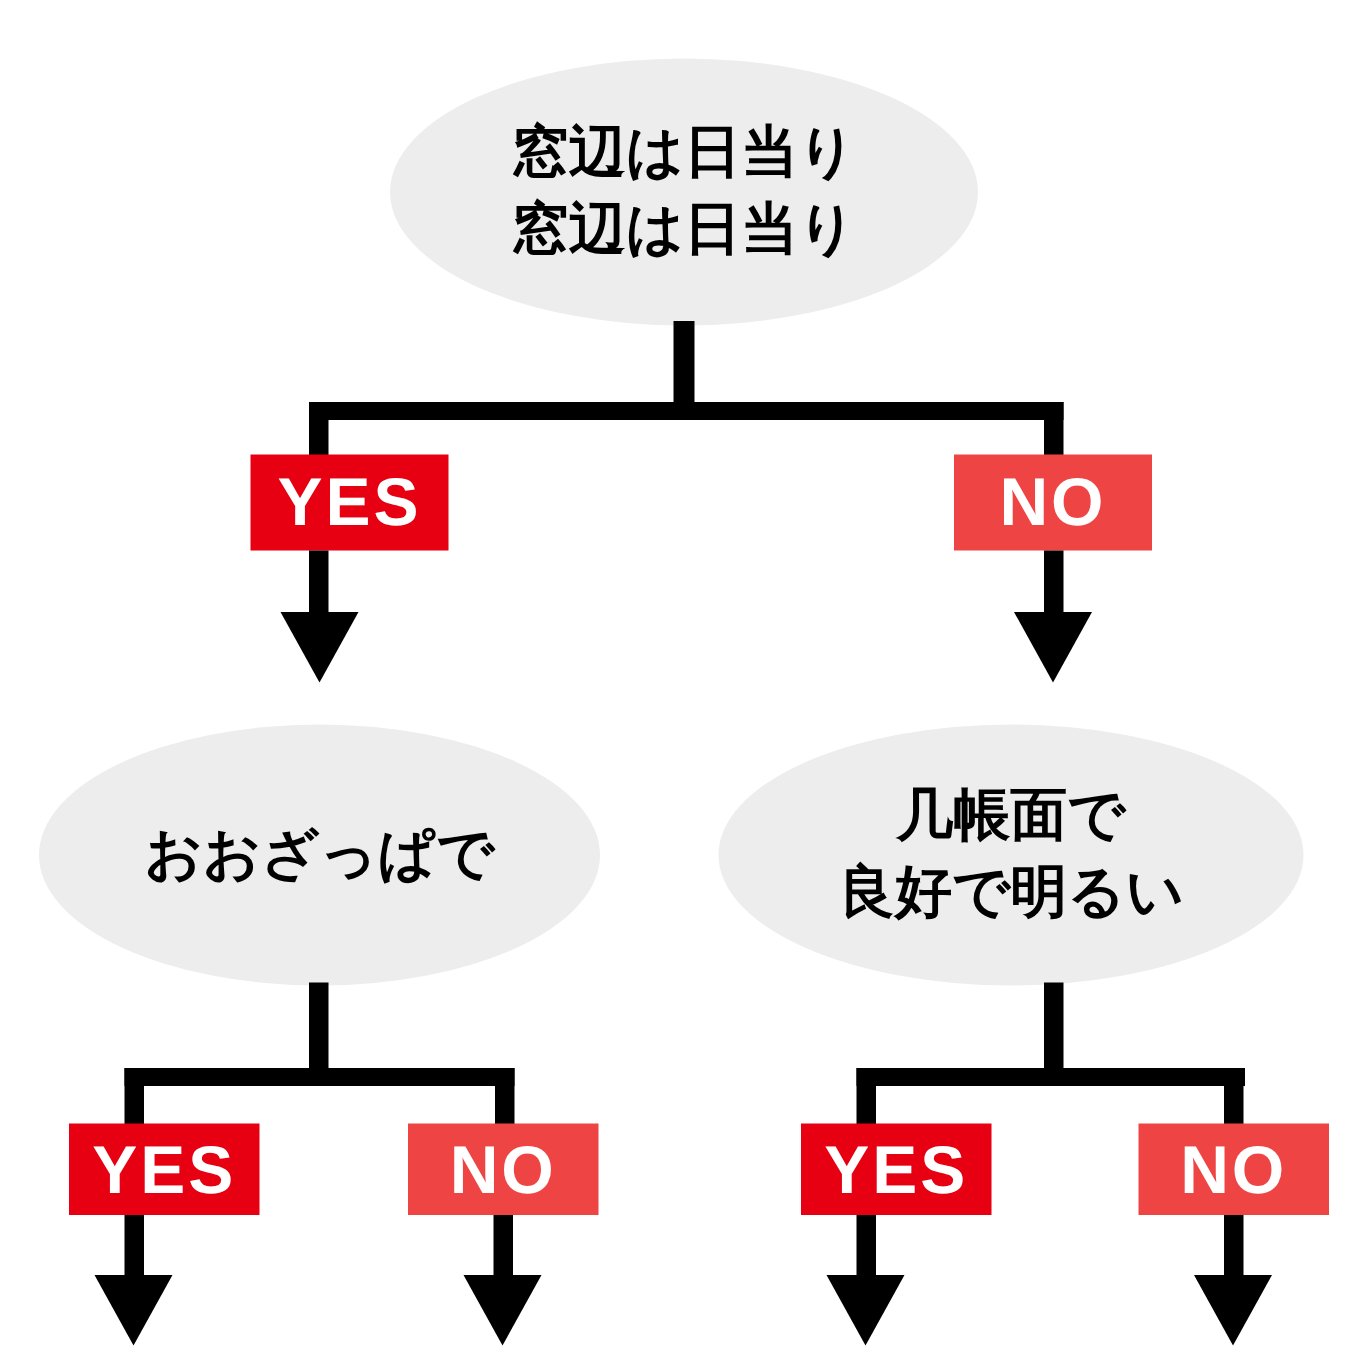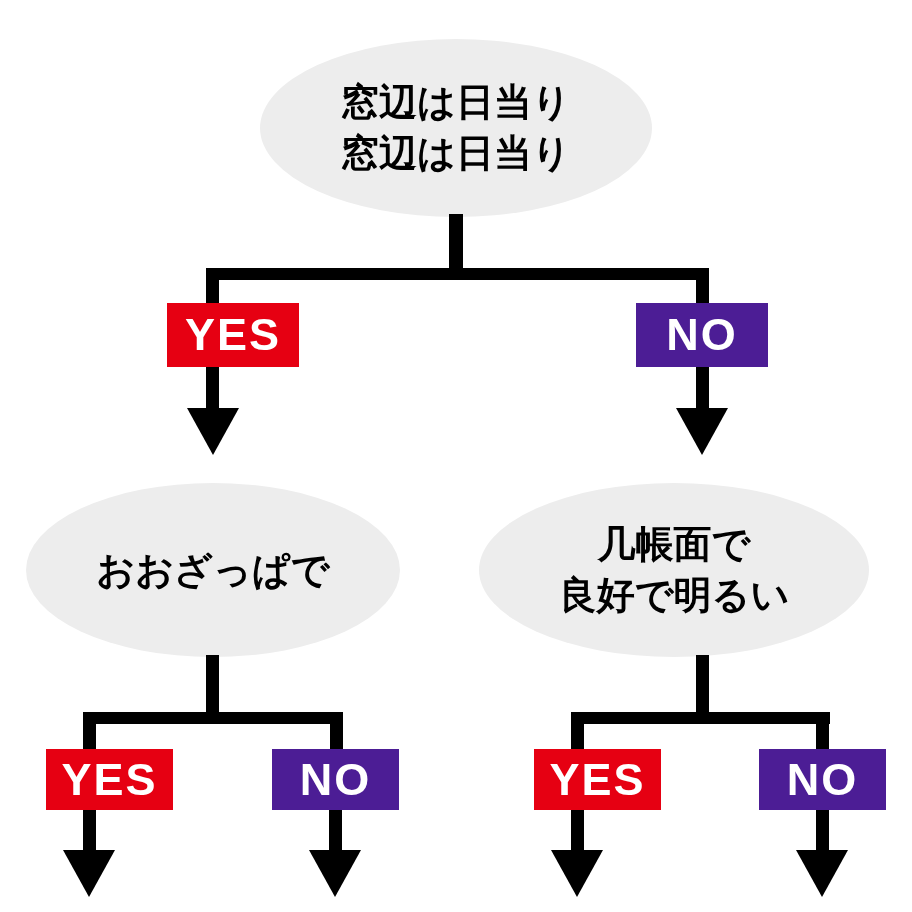--- a/index.html
+++ b/index.html
@@ -33,21 +33,21 @@
     position: absolute;
     display: flex;
     align-items: center;
     justify-content: center;
     color: #ffffff;
     font-weight: bold;
     font-size: 45px;
     letter-spacing: 2px;
   }
   .badge-yes { background: #e60012; margin-left: 20px; }
-  .badge-no  { background: #4c1d95; }
+  .badge-no  { background: #ef4444; }
   .arrowhead {
     position: absolute;
     width: 0;
     height: 0;
     border-left: 26px solid transparent;
     border-right: 26px solid transparent;
     border-top: 47px solid #000000;
   }
 </style>
 </head>

